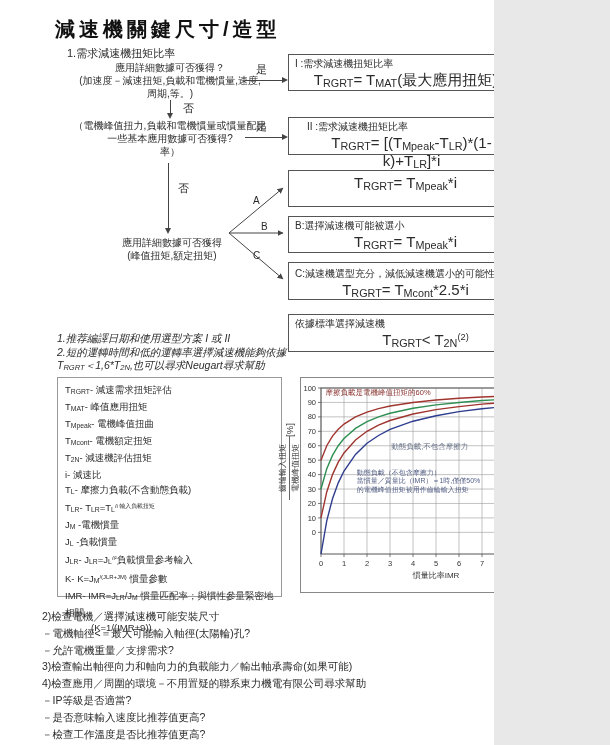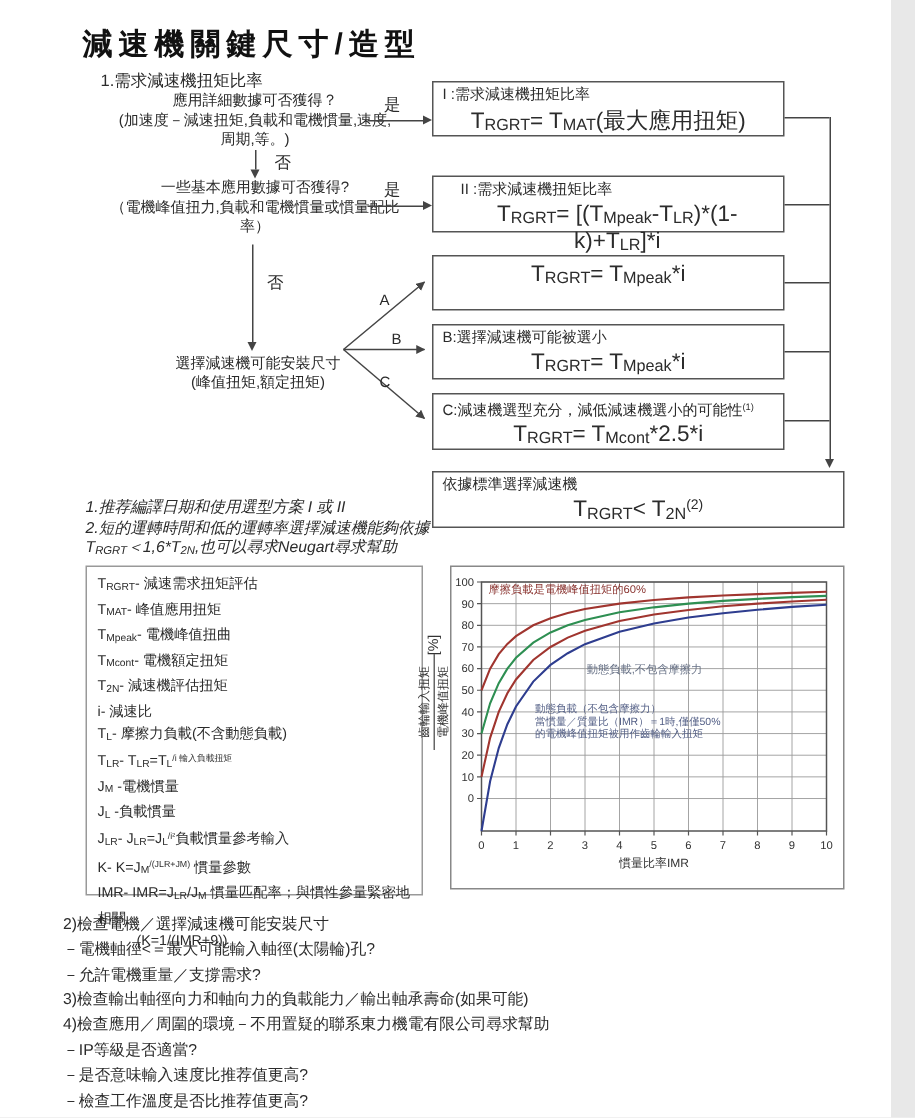--- a/index.html
+++ b/index.html
@@ -1,16 +1,16 @@
 <!DOCTYPE html>
 <html><head>
 <meta charset="utf-8">
 <style>
   html,body{margin:0;padding:0;background:#e8e8e8;}
-  .page{position:relative;width:594px;height:745px;background:#ffffff;
+  .page{position:relative;width:494px;height:745px;background:#ffffff;
         font-family:"Liberation Sans","DejaVu Sans",sans-serif;color:#2b2b2b;overflow:hidden;}
   .abs{position:absolute;}
   .title{font-size:20px;font-weight:bold;letter-spacing:4px;color:#111;}
   .lbl{font-size:11px;}
   .small{font-size:10px;line-height:13px;}
   .ctr{text-align:center;}
   .hline{position:absolute;border-top:1px solid #444;height:0;}
   .vline{position:absolute;border-left:1px solid #444;width:0;}
   .arr-r{position:absolute;width:0;height:0;border-top:3.5px solid transparent;
          border-bottom:3.5px solid transparent;border-left:6px solid #444;}
@@ -50,34 +50,34 @@
   </div>
   <div class="abs lbl" style="left:256px;top:62px;">是</div>
   <div class="hline" style="left:245px;top:80px;width:37px;"></div>
   <div class="arr-r" style="left:282px;top:77px;"></div>
 
   <div class="vline" style="left:170px;top:100px;height:13px;"></div>
   <div class="arr-d" style="left:167px;top:113px;"></div>
   <div class="abs lbl" style="left:183px;top:101px;">否</div>
 
   <div class="abs small ctr" style="left:50px;top:119px;width:240px;">
+    <div>（電機峰值扭力,負載和電機慣量或慣量配比</div>
     <div>一些基本應用數據可否獲得?</div>
-    <div>（電機峰值扭力,負載和電機慣量或慣量配比</div>
     <div>率）</div>
   </div>
   <div class="abs lbl" style="left:256px;top:119px;">是</div>
   <div class="hline" style="left:245px;top:137px;width:37px;"></div>
   <div class="arr-r" style="left:282px;top:134px;"></div>
 
   <div class="vline" style="left:168px;top:163px;height:65px;"></div>
   <div class="arr-d" style="left:165px;top:228px;"></div>
   <div class="abs lbl" style="left:178px;top:181px;">否</div>
 
   <div class="abs small ctr" style="left:72px;top:236px;width:200px;">
-    <div>選擇減速機可能安裝尺寸</div>
+    <div>應用詳細數據可否獲得</div>
     <div>(峰值扭矩,額定扭矩)</div>
   </div>
 
   <svg class="abs" style="left:226px;top:181px;" width="62" height="106">
     <defs>
       <marker id="ah" markerWidth="7" markerHeight="7" refX="5.5" refY="3" orient="auto">
         <path d="M0,0 L6,3 L0,6 Z" fill="#444"></path>
       </marker>
     </defs>
     <line x1="3" y1="52" x2="57" y2="7" stroke="#444" stroke-width="1" marker-end="url(#ah)"></line>

